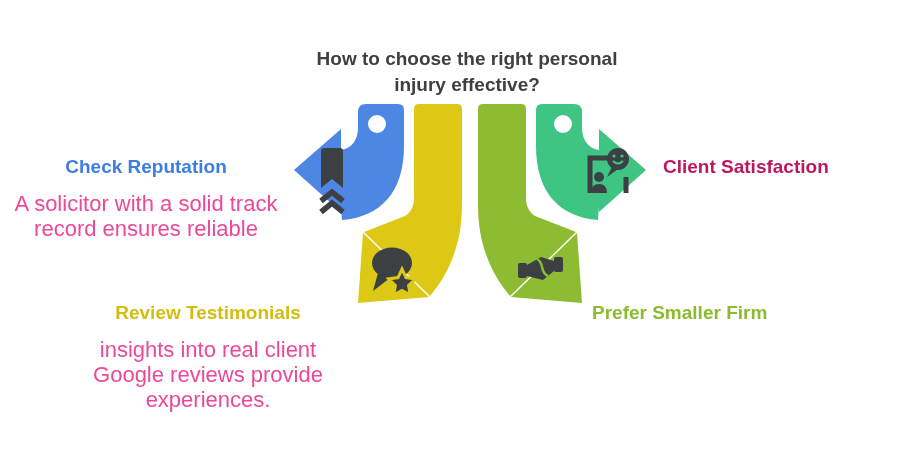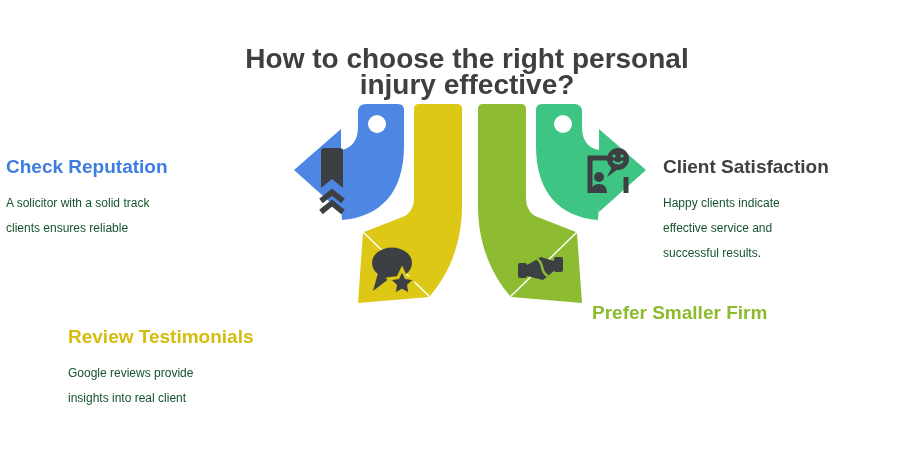--- a/index.html
+++ b/index.html
@@ -2,35 +2,35 @@
 <html><head>
 <meta charset="utf-8">
 <style>
   html,body{margin:0;padding:0;background:#fff;}
   #canvas{
     position:relative;width:902px;height:458px;background:#ffffff;overflow:hidden;
     font-family:"Liberation Sans", sans-serif;
   }
   .title{
     position:absolute;left:167px;top:46px;width:600px;text-align:center;
-    font-size:28px;font-weight:bold;color:#3f3f3f;line-height:26px;
+    font-size:19px;font-weight:bold;color:#3f3f3f;line-height:26px;
   }
   .section{position:absolute;}
   .section .heading{font-size:19px;font-weight:bold;line-height:23px;}
-  .section .desc{margin-top:13px;font-size:12px;line-height:25px;color:#14532d;}
+  .section .desc{margin-top:13px;font-size:22px;line-height:25px;color:#ec4899;}
   .section .desc div{white-space:nowrap;}
-  .align-right{text-align:left;}
+  .align-right{text-align:center;}
   .align-left{text-align:left;}
   #sec-check{left:6px;top:155px;width:280px;}
   #sec-review{left:68px;top:301px;width:280px;}
   #sec-satisfaction{left:663px;top:155px;width:235px;}
   #sec-smaller{left:592px;top:301px;width:300px;}
   .h-blue{color:#3e7de0;}
-  .h-yellow{color:#d4bd0e;margin-top:24px;}
-  .h-green{color:#404040;}
+  .h-yellow{color:#d4bd0e;}
+  .h-green{color:#be185d;}
   .h-olive{color:#8cbb2f;}
   #arrows{position:absolute;left:280px;top:95px;width:390px;height:230px;}
 </style>
 </head>
 <body>
 
 <div id="canvas">
 
   <div class="title">
     <div>How to choose the right personal</div>
@@ -86,38 +86,34 @@
         <circle cx="622" cy="156" r="1.6" fill="#3ec483"></circle>
         <path fill="none" stroke="#3ec483" stroke-width="2" d="M613 161 Q618 166 623 161"></path>
       </g>
     </g>
   </svg>
 
   <div id="sec-check" class="section align-right">
     <div class="heading h-blue">Check Reputation</div>
     <div class="desc">
       <div>A solicitor with a solid track</div>
-      <div>clients ensures reliable</div>
+      <div>record ensures reliable</div>
     </div>
   </div>
 
   <div id="sec-review" class="section align-right">
     <div class="heading h-yellow">Review Testimonials</div>
     <div class="desc">
+      <div>insights into real client</div>
       <div>Google reviews provide</div>
-      <div>insights into real client</div>
+      <div>experiences.</div>
     </div>
   </div>
 
   <div id="sec-smaller" class="section align-left">
     <div class="heading h-olive">Prefer Smaller Firm</div>
   </div>
 
   <div id="sec-satisfaction" class="section align-left">
     <div class="heading h-green">Client Satisfaction</div>
-    <div class="desc">
-      <div>Happy clients indicate</div>
-      <div>effective service and</div>
-      <div>successful results.</div>
-    </div>
   </div>
 
 </div>
 
 </body></html>

